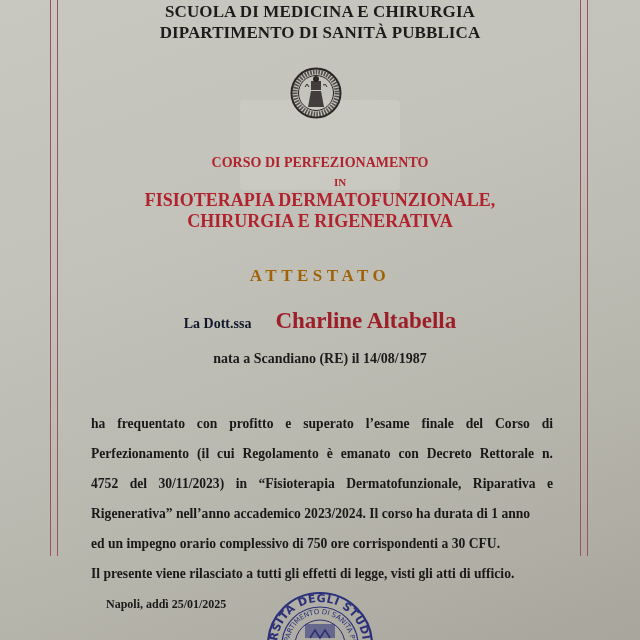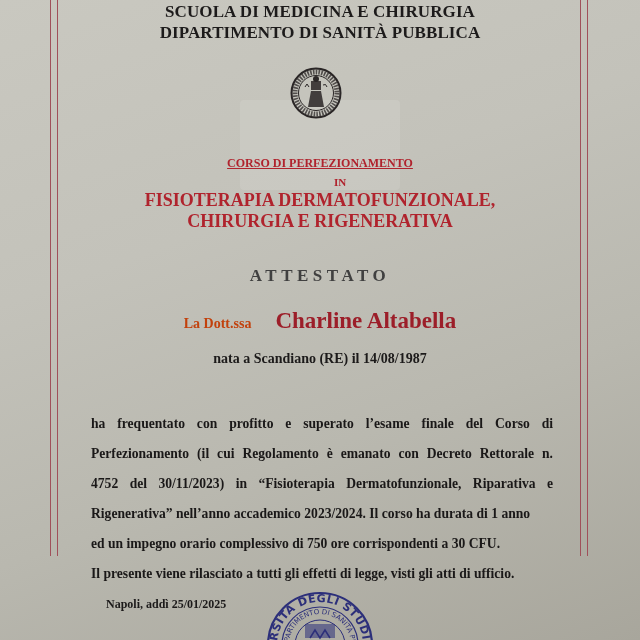--- a/index.html
+++ b/index.html
@@ -55,45 +55,45 @@
       border-radius: 4px;
     }
     .course {
       position: absolute;
       top: 152px;
       left: 0; right: 0;
       text-align: center;
       color: #b0232d;
       font-weight: bold;
     }
-    .course .l1 { font-size: 12px; line-height: 22px; text-decoration: underline; }
+    .course .l1 { font-size: 14px; line-height: 22px; }
     .course .in { font-size: 11px; line-height: 16px; margin-left: 40px; }
     .course .l3 { font-size: 18px; line-height: 21px; }
     .course .l4 { font-size: 18px; line-height: 21px; }
     .attestato {
       position: absolute;
       top: 266px;
       left: 0; right: 0;
       text-align: center;
       font-weight: bold;
       font-size: 17px;
       letter-spacing: 4.5px;
-      color: #404040;
+      color: #a16207;
     }
     .recipient {
       position: absolute;
       top: 308px;
       left: 0; right: 0;
       text-align: center;
       white-space: nowrap;
     }
     .recipient .title {
       font-weight: bold;
       font-size: 14px;
-      color: #c2410c;
+      color: #0f172a;
     }
     .recipient .name {
       font-weight: bold;
       font-size: 23px;
       color: #9c1e29;
       margin-left: 20px;
     }
     .birth {
       position: absolute;
       top: 351px;

